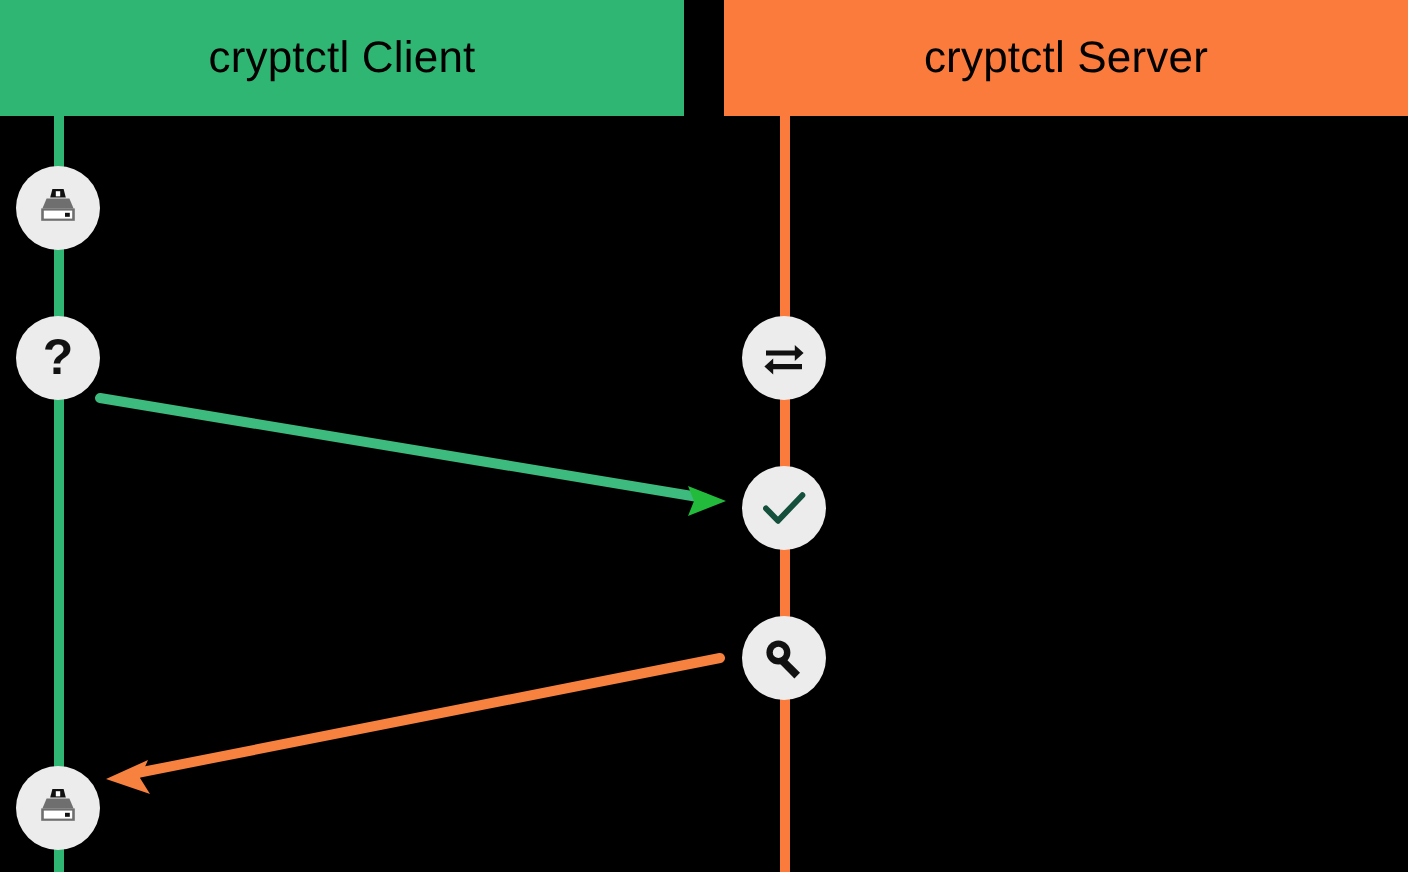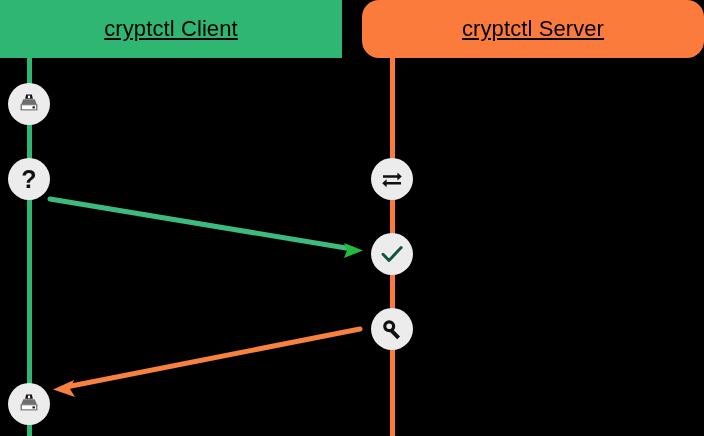--- a/index.html
+++ b/index.html
@@ -17,39 +17,37 @@
   }
 
   
   .participant-box {
     position: absolute;
     top: 0;
     height: 58px;
     display: flex;
     align-items: center;
     justify-content: center;
-    text-decoration: underline;
   }
   .participant-label {
     font-size: 22px;
     font-weight: 400;
     color: #000000;
     letter-spacing: 0.1px;
     white-space: nowrap;
   }
   #box-client {
     left: 0;
     width: 342px;
     background: #2fb673;
   }
   #box-server {
     left: 362px;
     width: 342px;
     background: #fb7b3c;
-    border-radius: 17px;
   }
 
   
   .lifeline {
     position: absolute;
     width: 5px;
     top: 58px;
     height: 378px;
   }
   #lifeline-client { left: 27px;  background: #2fb673; }

